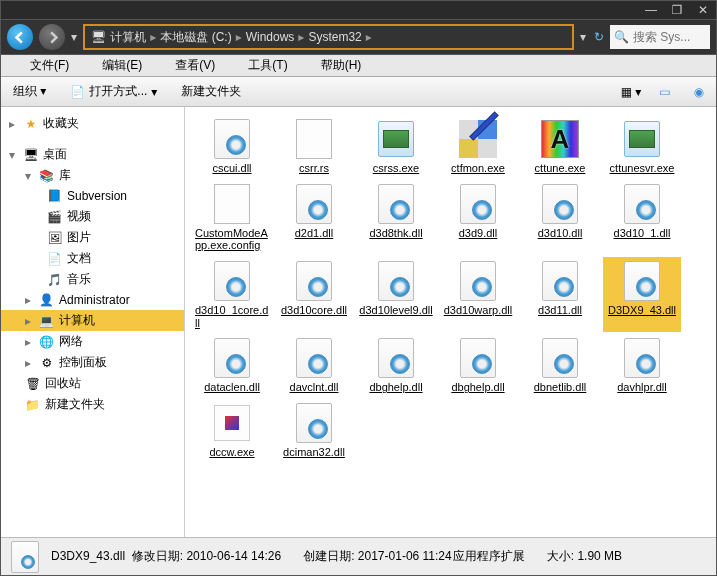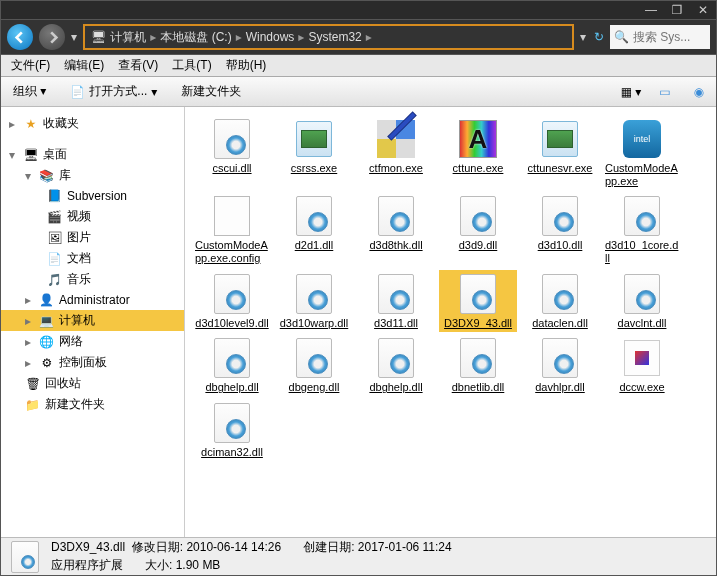--- a/index.html
+++ b/index.html
@@ -17,21 +17,21 @@
 .navbtn svg { width: 13px; height: 13px; }
 .breadcrumb { flex: 1; height: 26px; background: #333; display: flex; align-items: center; padding: 0 6px; gap: 4px; color: #ddd; border: 2px solid #d68b1e; }
 .crumb { white-space: nowrap; }
 .crumb-sep { color: #999; }
 .nav-icons { display: flex; gap: 8px; align-items: center; }
 .searchbox { width: 100px; height: 24px; background: #f5f5f5; display: flex; align-items: center; padding: 0 4px; gap: 4px; }
 .searchbox input { border: none; outline: none; width: 100%; background: transparent; color: #7f1d1d; }
 
 
 .menubar { height: 22px; background: #e8e8e8; display: flex; align-items: center; padding: 0 4px; gap: 2px; border-bottom: 1px solid #aaa; }
-.menuitem { padding: 20px 6px; cursor: default; }
+.menuitem { padding: 20px 6px; cursor: default; margin-left: 19px; }
 
 
 .toolbar { height: 30px; background: linear-gradient(#fafafa,#e3e3e3); display: flex; align-items: center; padding: 0 6px; gap: 12px; border-bottom: 1px solid #bbb; }
 .tb-btn { padding: 2px 6px; cursor: default; display: flex; align-items: center; gap: 4px; }
 .spacer { flex: 1; }
 .tb-icon { width: 22px; height: 22px; display: flex; align-items: center; justify-content: center; cursor: default; }
 
 
 .main { height: 430px; display: flex; background: #fff; }
 .sidebar { width: 184px; background: #fff; border-right: 1px solid #ccc; overflow: hidden; padding: 6px 0; }
@@ -46,21 +46,21 @@
 .files { flex: 1; overflow: auto; padding: 8px; scrollbar-width: thin; }
 .grid { display: grid; grid-template-columns: repeat(6, 78px); gap: 2px 4px; }
 .file-item { display: flex; flex-direction: column; align-items: center; padding: 3px 2px; cursor: default; }
 .file-selected { background: #f5c642; }
 .file-icon { width: 42px; height: 42px; display: flex; align-items: center; justify-content: center; margin-bottom: 2px; }
 .file-label { word-break: break-all; line-height: 1.15; font-size: 11px; max-width: 76px; text-decoration: underline; }
 
 
 .statusbar { height: 38px; background: #eee; border-top: 1px solid #bbb; display: flex; align-items: center; padding: 2px 8px; gap: 10px; }
 .status-icon { width: 32px; height: 32px; display: flex; align-items: center; justify-content: center; }
-.status-text { display: flex; flex-direction: column; gap: 1px; }
+.status-text { display: flex; gap: 1px; }
 .status-row { display: flex; gap: 22px; }
 
 
 .ic-dll { display: flex; align-items: flex-end; justify-content: flex-end; width: 36px; height: 40px; background: linear-gradient(#fdfdfd,#f1f1f1); border: 1px solid #bbb; border-radius: 2px; }
 .ic-gear { width: 20px; height: 20px; border-radius: 50%; background: radial-gradient(circle,#f0f0f0 30%, #4aa0d8 55%, #2673a8); border: 1px solid #4b8fc0; margin: 0 3px 3px 0; }
 .ic-exe { width: 36px; height: 36px; background: linear-gradient(#edf6fc,#cbe2f2); border: 1px solid #7db7d9; border-radius: 2px; display: flex; align-items: center; justify-content: center; }
 .ic-exe-inner { width: 26px; height: 18px; background: linear-gradient(#4fa250,#3b7c3c); border: 1px solid #2d6130; }
 .ic-ctfmon { width: 38px; height: 38px; display:grid; grid-template:1fr 1fr/1fr 1fr; }
 .ic-ctfmon .q1 { background:#dcdcdc; } .ic-ctfmon .q2 { background:#4a87e2; } .ic-ctfmon .q3 { background:#e2c84a; } .ic-ctfmon .q4 { background:#dcdcdc; }
 .ic-pen { position:absolute; width:34px; height:4px; background:#2a4cc0; transform:rotate(-45deg); margin-top:-34px; margin-left:8px; box-shadow:0 0 0 1px #1a2f80; }
@@ -214,20 +214,26 @@
         <div class="file-item">
           <div class="file-icon">
             <div class="ic-dll">
               <div class="ic-gear"></div>
             </div>
           </div>
           <div class="file-label">cscui.dll</div>
         </div>
         <div class="file-item">
           <div class="file-icon">
+            <div class="ic-config"></div>
+          </div>
+          <div class="file-label">csrr.rs</div>
+        </div>
+        <div class="file-item">
+          <div class="file-icon">
             <div class="ic-exe">
               <div class="ic-exe-inner"></div>
             </div>
           </div>
           <div class="file-label">csrss.exe</div>
         </div>
         <div class="file-item">
           <div class="file-icon">
             <div style="position:relative">
               <div class="ic-ctfmon">
@@ -252,26 +258,20 @@
         <div class="file-item">
           <div class="file-icon">
             <div class="ic-exe">
               <div class="ic-exe-inner"></div>
             </div>
           </div>
           <div class="file-label">cttunesvr.exe</div>
         </div>
         <div class="file-item">
           <div class="file-icon">
-            <div class="ic-custom">intel</div>
-          </div>
-          <div class="file-label">CustomModeApp.exe</div>
-        </div>
-        <div class="file-item">
-          <div class="file-icon">
             <div class="ic-config"></div>
           </div>
           <div class="file-label">CustomModeApp.exe.config</div>
         </div>
         <div class="file-item">
           <div class="file-icon">
             <div class="ic-dll">
               <div class="ic-gear"></div>
             </div>
           </div>
@@ -300,28 +300,44 @@
             </div>
           </div>
           <div class="file-label">d3d10.dll</div>
         </div>
         <div class="file-item">
           <div class="file-icon">
             <div class="ic-dll">
               <div class="ic-gear"></div>
             </div>
           </div>
+          <div class="file-label">d3d10_1.dll</div>
+        </div>
+        <div class="file-item">
+          <div class="file-icon">
+            <div class="ic-dll">
+              <div class="ic-gear"></div>
+            </div>
+          </div>
           <div class="file-label">d3d10_1core.dll</div>
         </div>
         <div class="file-item">
           <div class="file-icon">
             <div class="ic-dll">
               <div class="ic-gear"></div>
             </div>
           </div>
+          <div class="file-label">d3d10core.dll</div>
+        </div>
+        <div class="file-item">
+          <div class="file-icon">
+            <div class="ic-dll">
+              <div class="ic-gear"></div>
+            </div>
+          </div>
           <div class="file-label">d3d10level9.dll</div>
         </div>
         <div class="file-item">
           <div class="file-icon">
             <div class="ic-dll">
               <div class="ic-gear"></div>
             </div>
           </div>
           <div class="file-label">d3d10warp.dll</div>
         </div>
@@ -357,28 +373,20 @@
           </div>
           <div class="file-label">davclnt.dll</div>
         </div>
         <div class="file-item">
           <div class="file-icon">
             <div class="ic-dll">
               <div class="ic-gear"></div>
             </div>
           </div>
           <div class="file-label">dbghelp.dll</div>
-        </div>
-        <div class="file-item">
-          <div class="file-icon">
-            <div class="ic-dll">
-              <div class="ic-gear"></div>
-            </div>
-          </div>
-          <div class="file-label">dbgeng.dll</div>
         </div>
         <div class="file-item">
           <div class="file-icon">
             <div class="ic-dll">
               <div class="ic-gear"></div>
             </div>
           </div>
           <div class="file-label">dbghelp.dll</div>
         </div>
         <div class="file-item">

